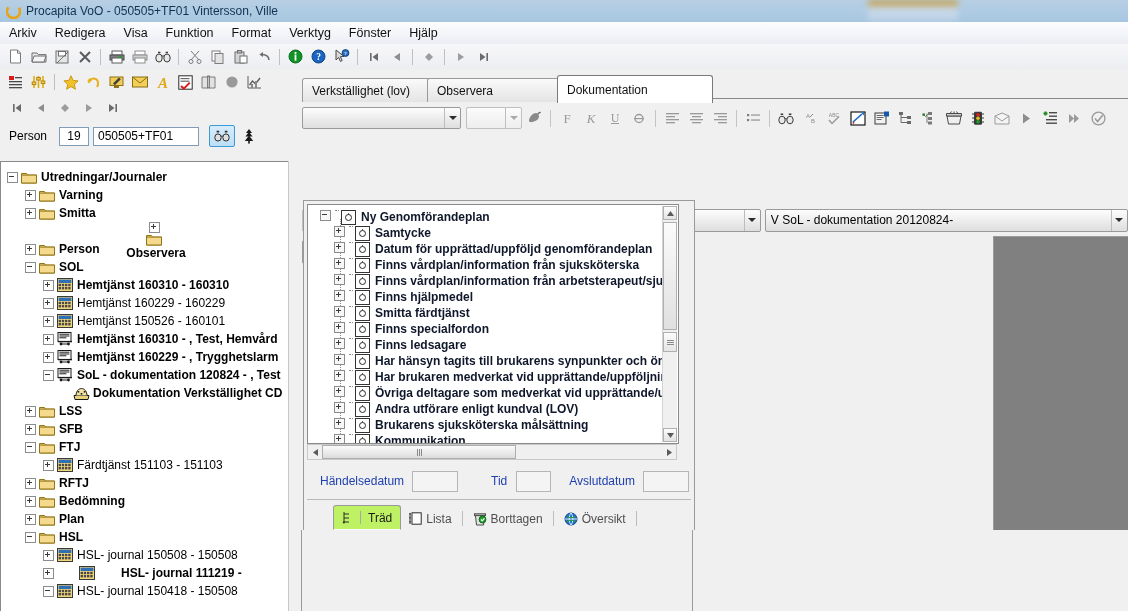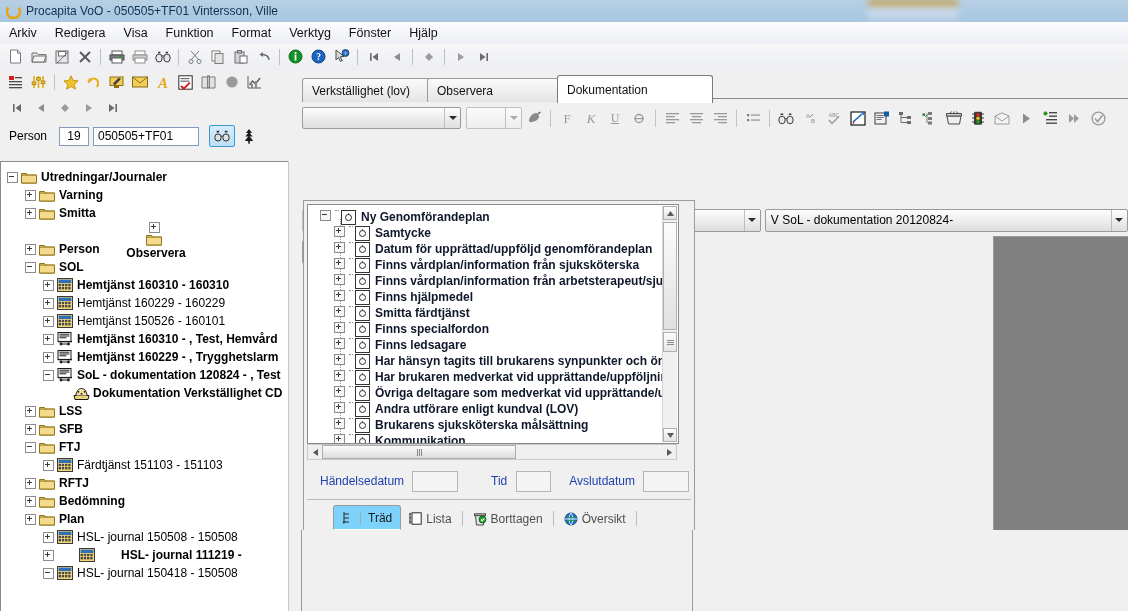--- a/index.html
+++ b/index.html
@@ -226,21 +226,21 @@
   .bottomtabs{
     position:absolute;left:3px;top:298px;width:384px;height:29px;
     border-top:1px solid #b9b9b9;
     display:flex;align-items:flex-end;
   }
   .btab{
     height:21px;display:flex;align-items:center;padding:0 8px;font-size:12px;
     color:#1a1a1a;gap:4px;white-space:nowrap;
   }
   .btab.active{
-    background:#7dd3fc;border:1px solid #9a9a9a;border-bottom:1px solid #fff;
+    background:#bef264;border:1px solid #9a9a9a;border-bottom:1px solid #fff;
     border-radius:3px 3px 0 0;height:23px;margin-bottom:-1px;
   }
   .btab.inactive{color:#4f4f4f;}
   .btab-sep{width:1px;height:15px;background:#bdbdbd;margin:0 2px 3px;}
 
   .graypanel{
     position:absolute;left:696px;top:167px;width:430px;height:362px;
     background:#808080;border:1px solid #9a9a9a;
   }
   .bottomstrip{
@@ -780,20 +780,30 @@
           </div>
           <div class="tnode" style="padding-left: 18px;">
             <span class="tbox plus"></span>
             <span class="folder">
               <svg class="folder-svg" width="16" height="13" viewBox="0 0 16 13">
                 <path d="M0.5 2.5h5l1.2 1.6H15.5V12H0.5z" fill="#f0cf76" stroke="#8f7514"></path>
                 <path d="M0.5 4.1h15v7.9H0.5z" fill="#f5da8e" stroke="#8f7514"></path>
               </svg>
             </span>
             <span class="tlabel bold">Plan</span>
+          </div>
+          <div class="tnode" style="padding-left: 18px;">
+            <span class="tbox "></span>
+            <span class="folder">
+              <svg class="folder-svg" width="16" height="13" viewBox="0 0 16 13">
+                <path d="M0.5 2.5h5l1.2 1.6H15.5V12H0.5z" fill="#f0cf76" stroke="#8f7514"></path>
+                <path d="M0.5 4.1h15v7.9H0.5z" fill="#f5da8e" stroke="#8f7514"></path>
+              </svg>
+            </span>
+            <span class="tlabel bold">HSL</span>
           </div>
           <div class="tnode" style="padding-left: 36px;">
             <span class="tbox plus"></span>
             <span class="doc-ico"><svg width="16" height="14" viewBox="0 0 16 14">
                 <rect x="0.5" y="0.5" width="15" height="13" fill="#f2d77a" stroke="#3a3a3a"></rect>
                 <rect x="1.6" y="1.6" width="12.8" height="3.4" fill="#2f6fb5"></rect>
                 <g fill="#4a4a4a">
                   <rect x="1.6" y="5.8" width="2.4" height="2.4"></rect>
                   <rect x="4.8" y="5.8" width="2.4" height="2.4"></rect>
                   <rect x="8" y="5.8" width="2.4" height="2.4"></rect>

